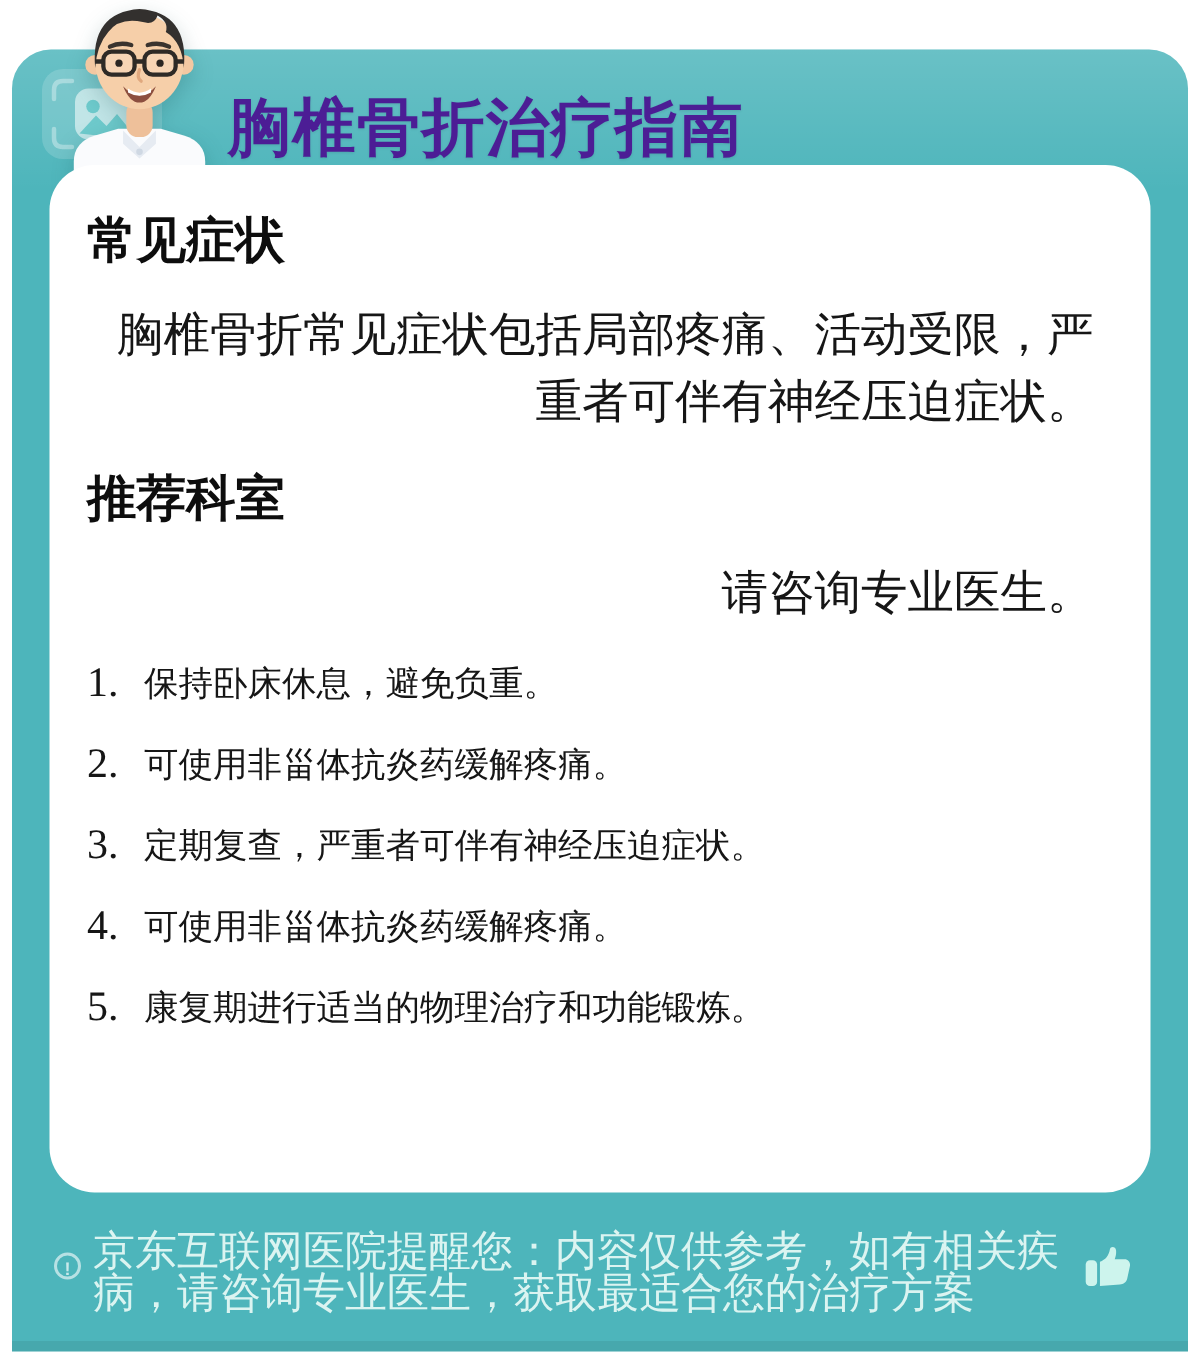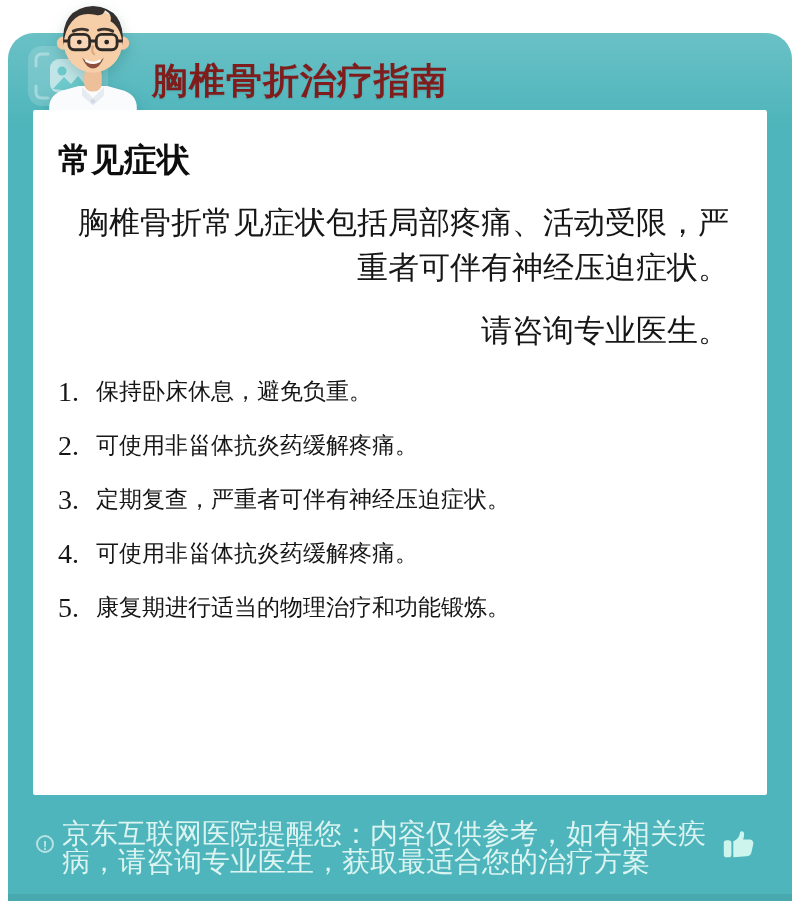--- a/index.html
+++ b/index.html
@@ -12,26 +12,26 @@
   .panel::after{content:"";position:absolute;left:0;right:0;bottom:0;height:7px;
     background:rgba(0,0,0,.07);}
 
   
   .header{position:absolute;left:0;top:0;width:100%;height:77px;}
   .photo-frame{position:absolute;left:20px;top:13px;width:80px;height:60px;
     background:rgba(255,255,255,.16);border-radius:14px;}
   .photo-frame svg{position:absolute;left:0;top:0;}
   .avatar{position:absolute;left:30px;top:-38px;width:110px;height:138px;
     filter:drop-shadow(0 5px 7px rgba(0,60,60,.20));}
-  .title{position:absolute;left:144px;top:24px;font-size:36px;font-weight:bold;color:#7f1d1d;
+  .title{position:absolute;left:144px;top:24px;font-size:42px;font-weight:bold;color:#4c1d95;
     letter-spacing:1px;white-space:nowrap;text-shadow:0 1px 2px rgba(0,0,0,.10);}
 
   
   .card{position:absolute;left:25px;top:77px;width:734px;height:685px;background:#ffffff;
-    border-radius:2px;box-sizing:border-box;padding:8px 38px 0 25px;overflow:hidden;
+    border-radius:30px;box-sizing:border-box;padding:8px 38px 0 25px;overflow:hidden;
     color:#161616;}
   .card h2{font-size:33px;line-height:44px;margin:20px 0 0;font-weight:bold;color:#0d0d0d;}
   .card p{font-size:31px;line-height:45px;margin:18px 0 0;text-align:right;}
   .card ol{margin:16px 0 0;padding:0;list-style:none;counter-reset:n;}
   .card li{counter-increment:n;position:relative;padding-left:38px;font-size:23px;
     line-height:44px;margin-bottom:10px;}
   .card li::before{content:counter(n) ".";position:absolute;left:0;top:1px;
     font-family:"Liberation Serif","DejaVu Serif",serif;font-size:28px;color:#161616;}
 
   
@@ -93,20 +93,21 @@
       </svg>
     </div>
 
     <div class="title">胸椎骨折治疗指南</div>
   </div>
 
   <div class="card">
     <h2>常见症状</h2>
     <p>胸椎骨折常见症状包括局部疼痛、活动受限，严重者可伴有神经压迫症状。</p>
 
+    <h2>推荐科室</h2>
     <p>请咨询专业医生。</p>
 
     <ol>
       <li>保持卧床休息，避免负重。</li>
       <li>可使用非甾体抗炎药缓解疼痛。</li>
       <li>定期复查，严重者可伴有神经压迫症状。</li>
       <li>可使用非甾体抗炎药缓解疼痛。</li>
       <li>康复期进行适当的物理治疗和功能锻炼。</li>
     </ol>
   </div>

